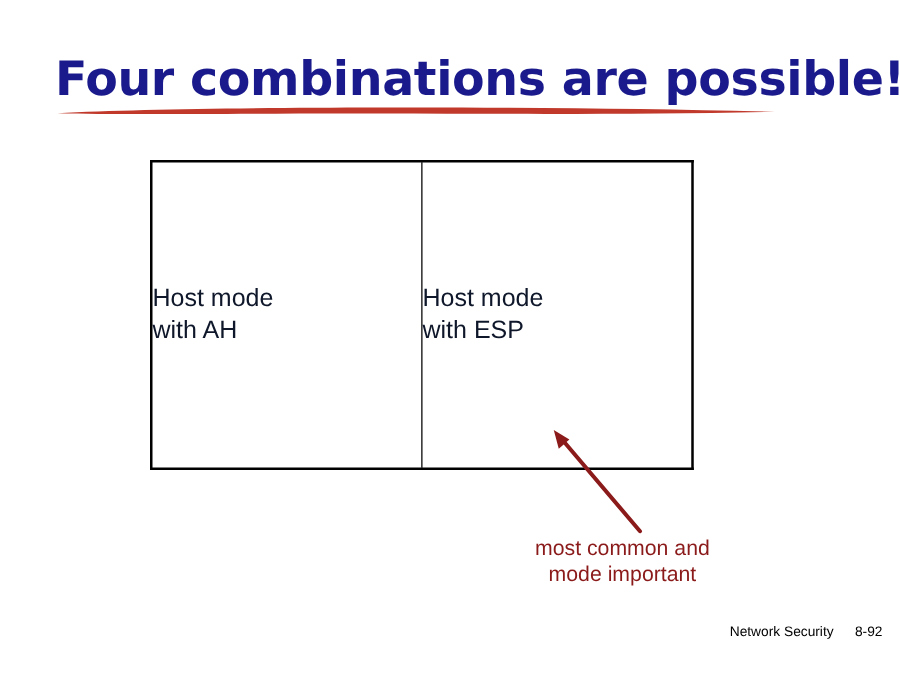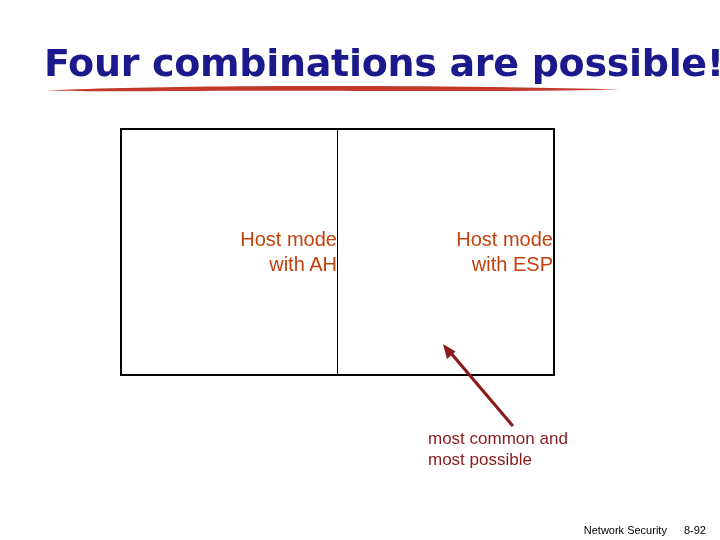--- a/index.html
+++ b/index.html
@@ -54,26 +54,26 @@
     width: 435px;
     height: 248px;
     border: 2px solid #000000;
     box-sizing: border-box;
     border-collapse: collapse;
     table-layout: fixed;
   }
   #combo-table td {
     border: 1px solid #000000;
     padding: 0;
-    text-align: right;
+    text-align: left;
     vertical-align: middle;
     font-family: "Liberation Sans", sans-serif;
     font-size: 20px;
     line-height: 25px;
-    color: #c2410c;
+    color: #0f172a;
     width: 50%;
     height: 50%;
   }
   .cell-line { display: block; }
 
   
   #callout-arrow {
     position: absolute;
     left: 430px;
     top: 338px;
@@ -84,30 +84,30 @@
 
   
   #callout-caption {
     position: absolute;
     left: 428px;
     top: 428px;
     font-family: "Liberation Sans", sans-serif;
     font-size: 17px;
     line-height: 21px;
     color: #8B1A1A;
-    text-align: left;
+    text-align: center;
     white-space: nowrap;
   }
   .caption-line { display: block; }
 
   
   #footer {
     position: absolute;
     right: 14px;
-    bottom: 4px;
+    bottom: 28px;
     font-family: "Liberation Sans", sans-serif;
     font-size: 11px;
     color: #000000;
     white-space: nowrap;
   }
   #footer-course { margin-right: 14px; }
 </style>
 </head>
 <body>
 
@@ -139,21 +139,21 @@
     </tbody>
   </table>
 
   <svg id="callout-arrow" viewBox="0 0 100 96">
     <line x1="82" y1="87" x2="20" y2="14" stroke="#8B1A1A" stroke-width="3.2" stroke-linecap="round"></line>
     <polygon points="13,6 25.5,13.5 17,21" fill="#8B1A1A"></polygon>
   </svg>
 
   <div id="callout-caption">
     <span class="caption-line">most common and</span>
-    <span class="caption-line">most possible</span>
+    <span class="caption-line">mode important</span>
   </div>
 
   <div id="footer">
     <span id="footer-course">Network Security</span>
     <span id="footer-page">8-92</span>
   </div>
 
 </div>
 
 </body></html>

